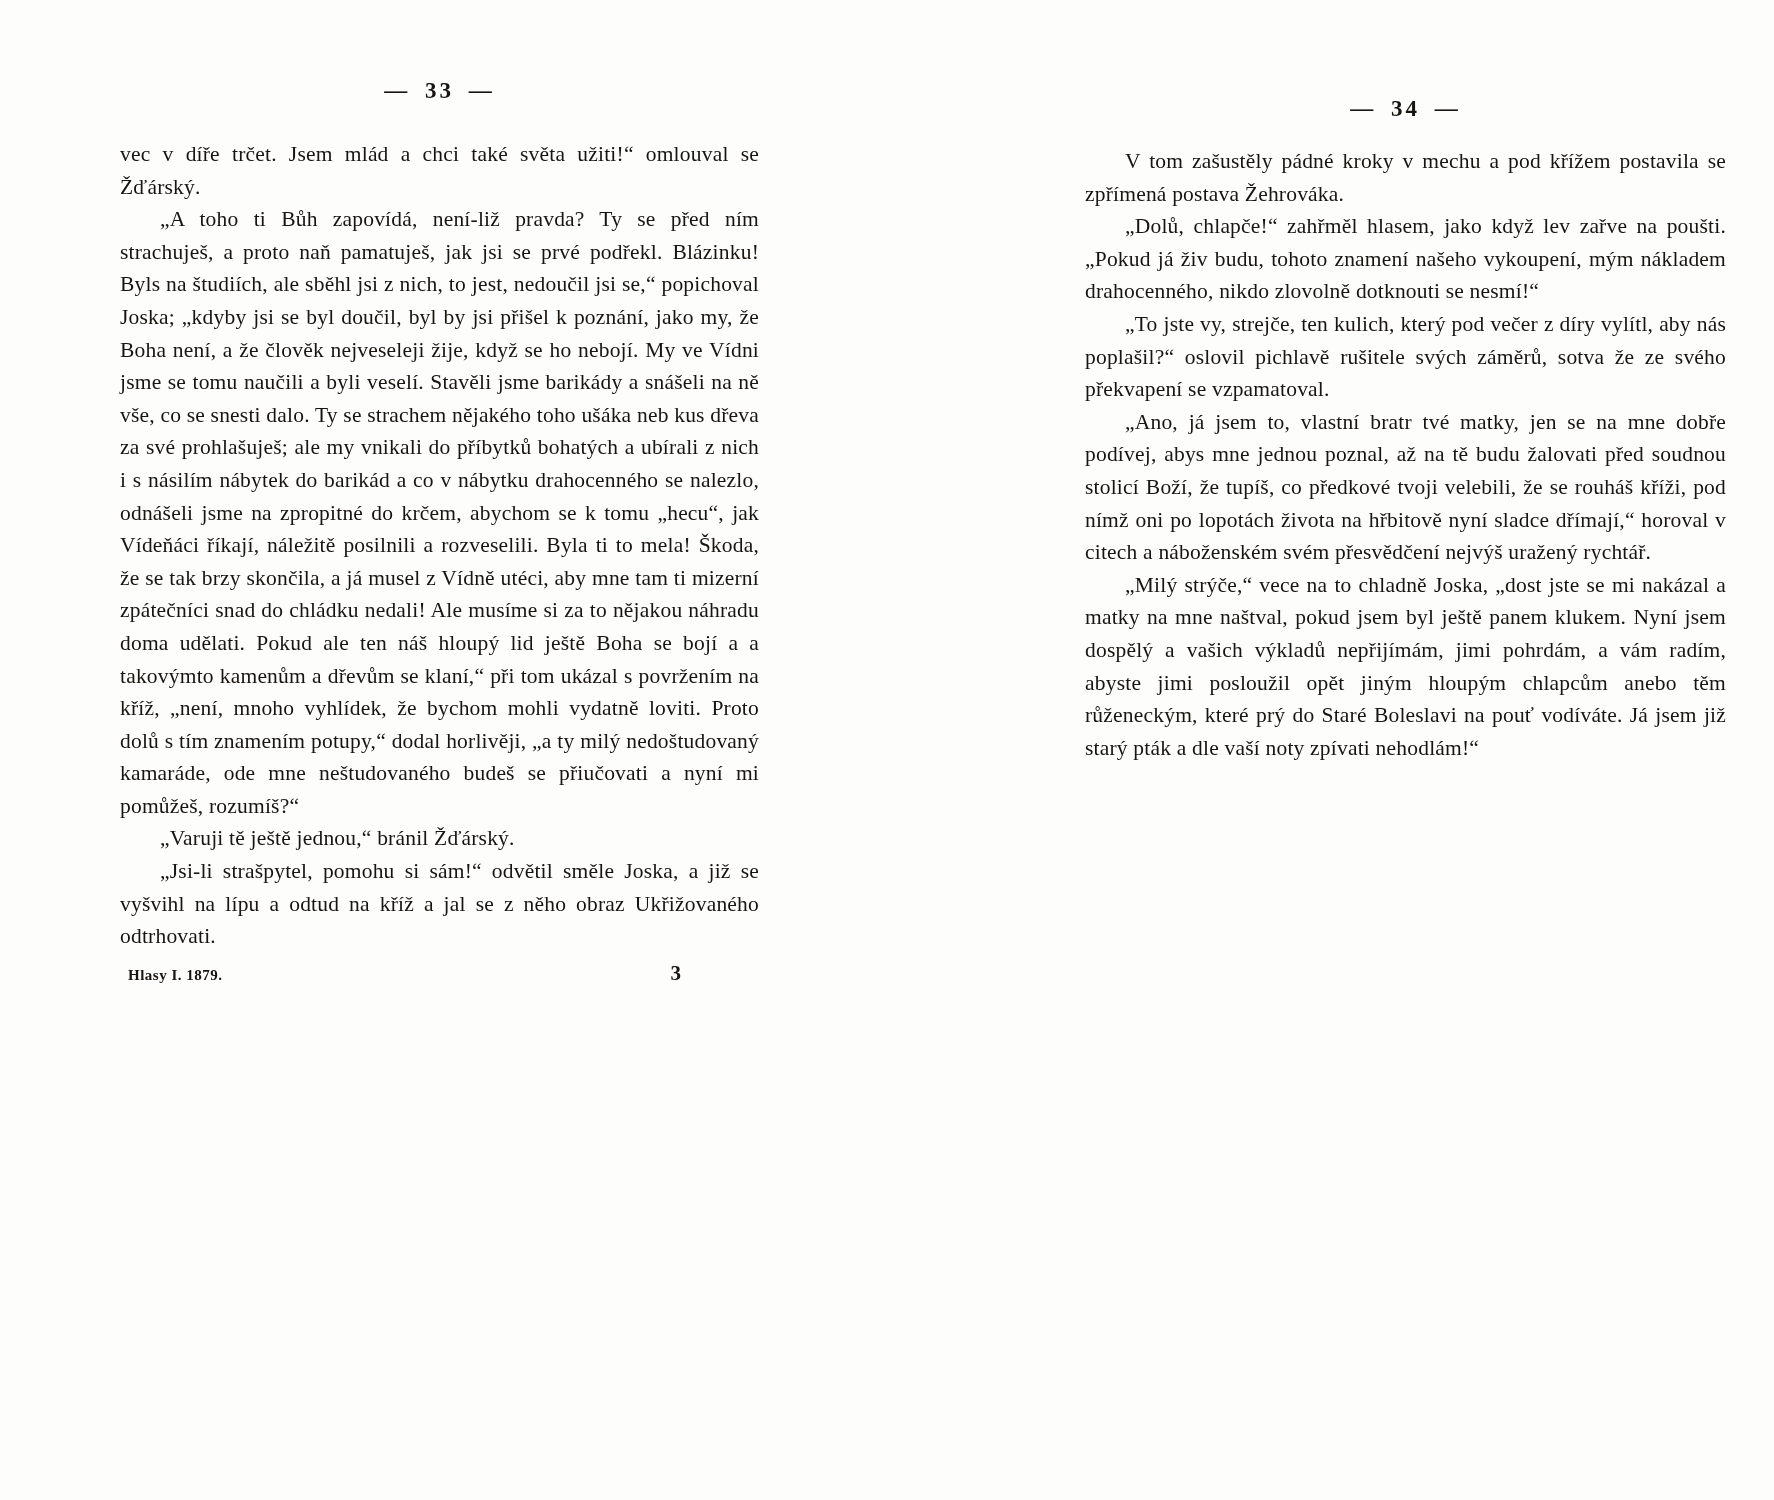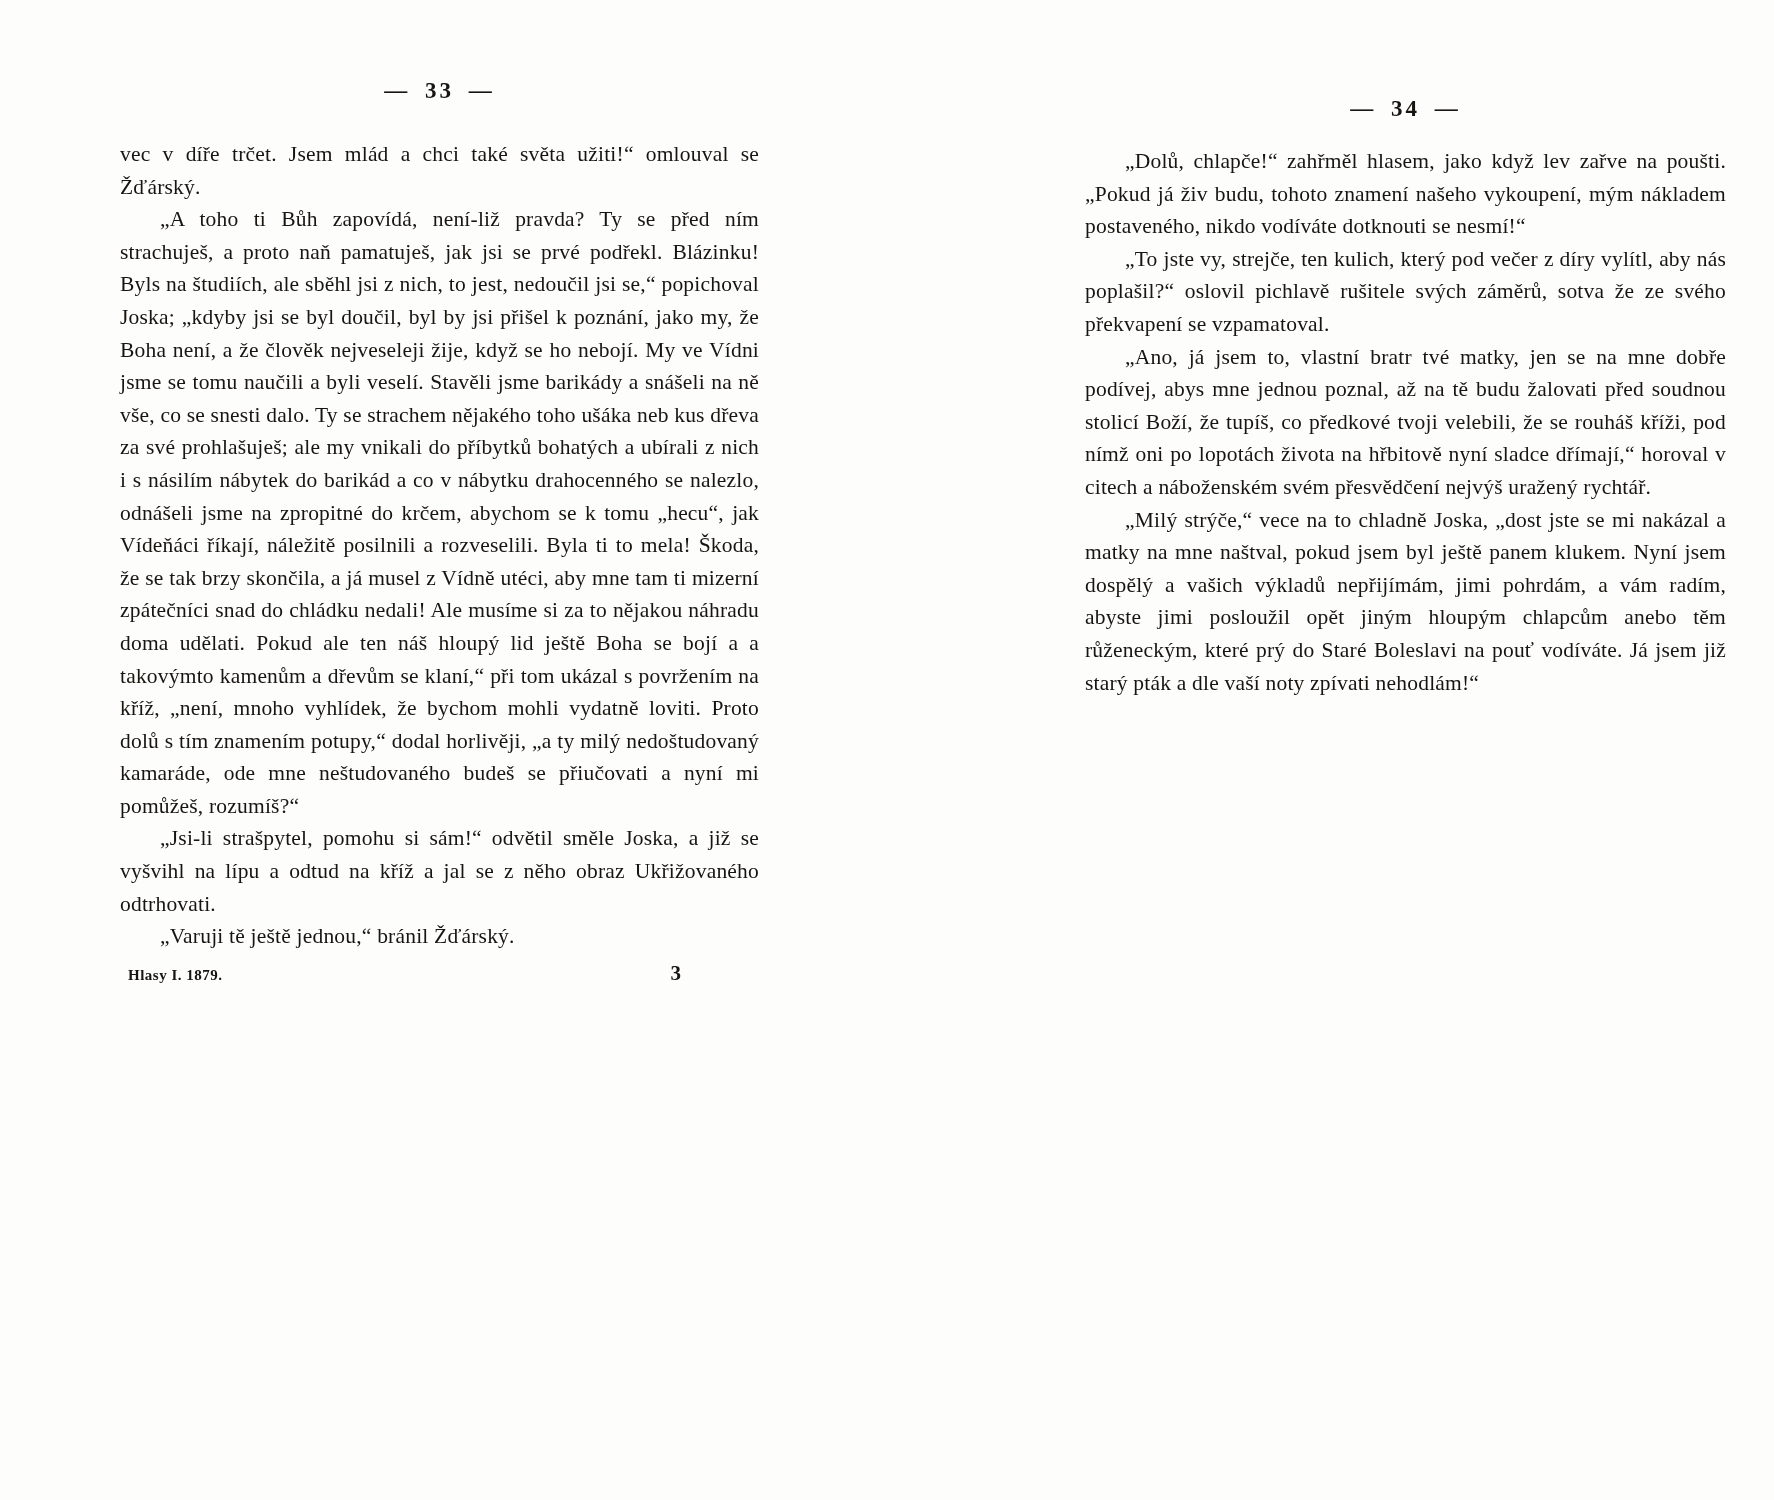--- a/index.html
+++ b/index.html
@@ -69,31 +69,32 @@
 </head>
 <body>
 
 <div class="spread">
 
   <div class="page page-left">
     <div class="page-number">— 33 —</div>
 
     <p class="para">vec v díře trčet. Jsem mlád a chci také světa užiti!“ omlouval se Žďárský.</p>
     <p class="para indent">„A toho ti Bůh zapovídá, není-liž pravda? Ty se před ním strachuješ, a proto naň pamatuješ, jak jsi se prvé podřekl. Blázinku! Byls na študiích, ale sběhl jsi z nich, to jest, nedoučil jsi se,“ popichoval Joska; „kdyby jsi se byl doučil, byl by jsi přišel k poznání, jako my, že Boha není, a že člověk nejveseleji žije, když se ho nebojí. My ve Vídni jsme se tomu naučili a byli veselí. Stavěli jsme barikády a snášeli na ně vše, co se snesti dalo. Ty se strachem nějakého toho ušáka neb kus dřeva za své prohlašuješ; ale my vnikali do příbytků bohatých a ubírali z nich i s násilím nábytek do barikád a co v nábytku drahocenného se nalezlo, odnášeli jsme na zpropitné do krčem, abychom se k tomu „hecu“, jak Vídeňáci říkají, náležitě posilnili a rozveselili. Byla ti to mela! Škoda, že se tak brzy skončila, a já musel z Vídně utéci, aby mne tam ti mizerní zpátečníci snad do chládku nedali! Ale musíme si za to nějakou náhradu doma udělati. Pokud ale ten náš hloupý lid ještě Boha se bojí a a takovýmto kamenům a dřevům se klaní,“ při tom ukázal s povržením na kříž, „není, mnoho vyhlídek, že bychom mohli vydatně loviti. Proto dolů s tím znamením potupy,“ dodal horlivěji, „a ty milý nedoštudovaný kamaráde, ode mne neštudovaného budeš se přiučovati a nyní mi pomůžeš, rozumíš?“</p>
+    <p class="para indent">„Varuji tě ještě jednou,“ bránil Žďárský.</p>
     <p class="para indent">„Jsi-li strašpytel, pomohu si sám!“ odvětil směle Joska, a již se vyšvihl na lípu a odtud na kříž a jal se z něho obraz Ukřižovaného odtrhovati.</p>
-    <p class="para indent">„Varuji tě ještě jednou,“ bránil Žďárský.</p>
 
     <div class="footer">
       <span class="footer-imprint">Hlasy I. 1879.</span>
       <span class="footer-sig">3</span>
     </div>
   </div>
 
   <div class="page page-right">
     <div class="page-number">— 34 —</div>
 
-    <p class="para indent">„Dolů, chlapče!“ zahřměl hlasem, jako když lev zařve na poušti. „Pokud já živ budu, tohoto znamení našeho vykoupení, mým nákladem postaveného, nikdo vodíváte dotknouti se nesmí!“</p>
+    <p class="para indent">V tom zašustěly pádné kroky v mechu a pod křížem postavila se zpřímená postava Žehrováka.</p>
+    <p class="para indent">„Dolů, chlapče!“ zahřměl hlasem, jako když lev zařve na poušti. „Pokud já živ budu, tohoto znamení našeho vykoupení, mým nákladem drahocenného, nikdo zlovolně dotknouti se nesmí!“</p>
     <p class="para indent">„To jste vy, strejče, ten kulich, který pod večer z díry vylítl, aby nás poplašil?“ oslovil pichlavě rušitele svých záměrů, sotva že ze svého překvapení se vzpamatoval.</p>
     <p class="para indent">„Ano, já jsem to, vlastní bratr tvé matky, jen se na mne dobře podívej, abys mne jednou poznal, až na tě budu žalovati před soudnou stolicí Boží, že tupíš, co předkové tvoji velebili, že se rouháš kříži, pod nímž oni po lopotách života na hřbitově nyní sladce dřímají,“ horoval v citech a náboženském svém přesvědčení nejvýš uražený rychtář.</p>
     <p class="para indent">„Milý strýče,“ vece na to chladně Joska, „dost jste se mi nakázal a matky na mne naštval, pokud jsem byl ještě panem klukem. Nyní jsem dospělý a vašich výkladů nepřijímám, jimi pohrdám, a vám radím, abyste jimi posloužil opět jiným hloupým chlapcům anebo těm růženeckým, které prý do Staré Boleslavi na pouť vodíváte. Já jsem již starý pták a dle vaší noty zpívati nehodlám!“</p>
   </div>
 
 </div>
 
 </body></html>

